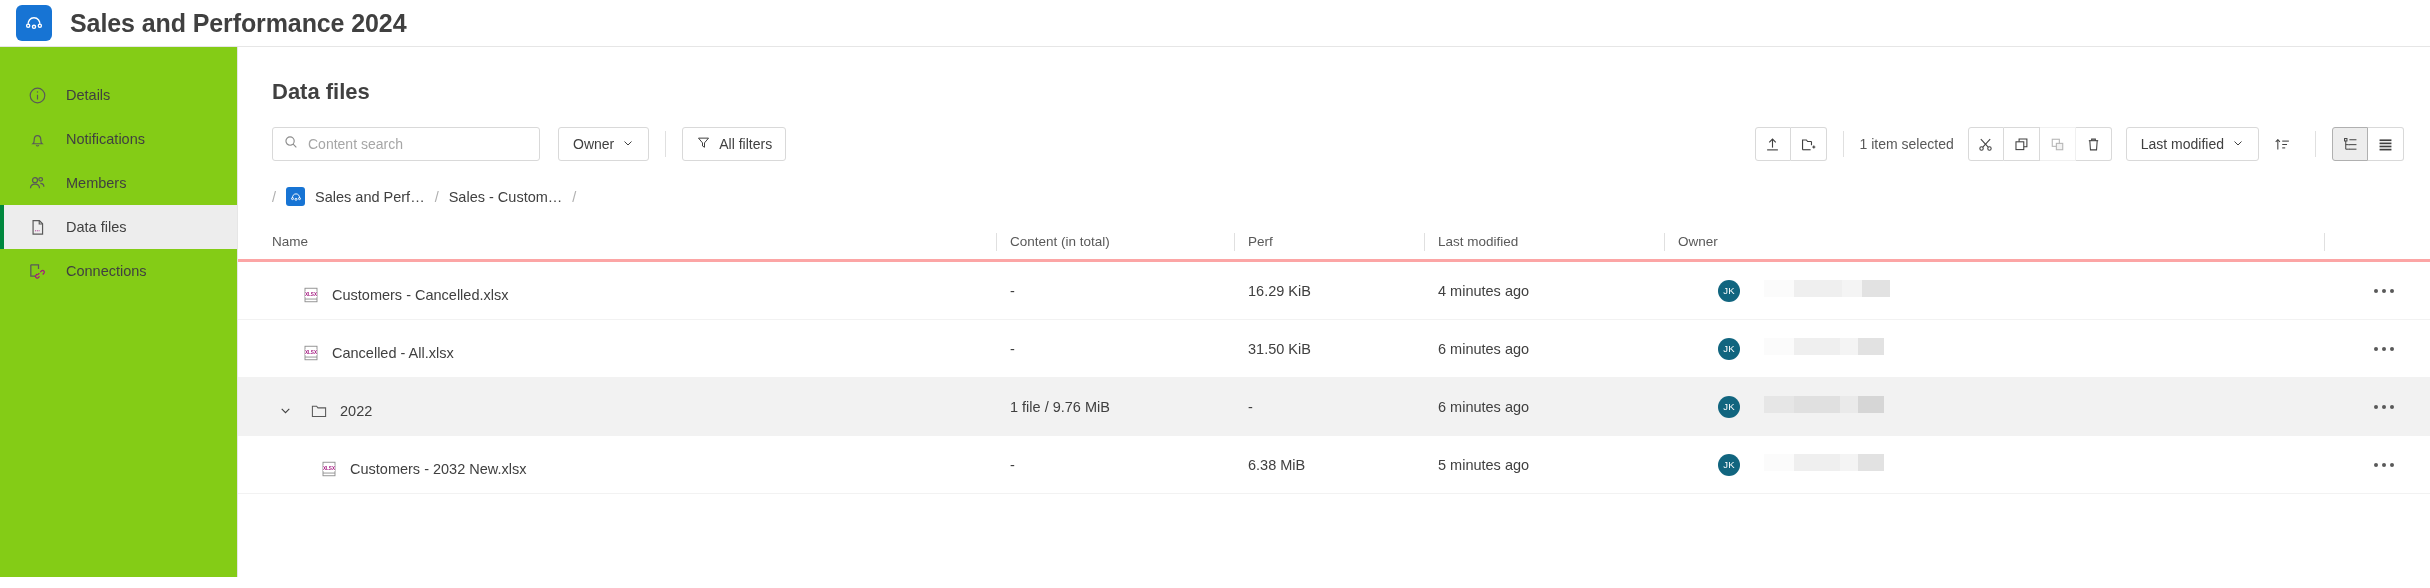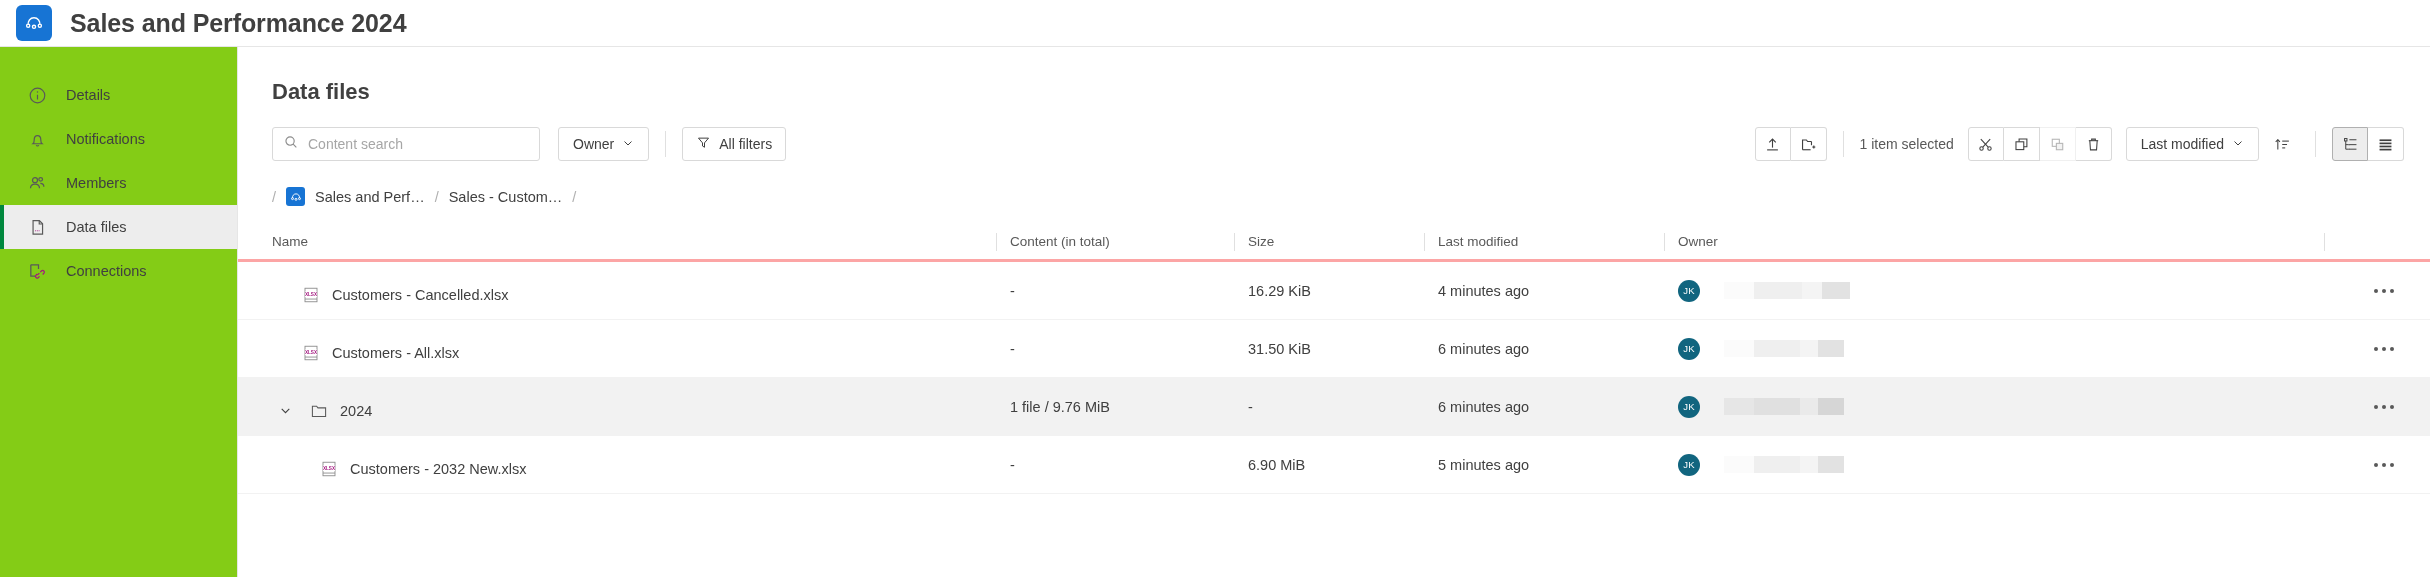--- a/index.html
+++ b/index.html
@@ -151,21 +151,21 @@
   .name-cell.indent-1 { padding-left: 30px; }
   .name-cell.folder   { padding-left: 0px; }
   .chevron-cell { width: 26px; flex: 0 0 26px; display: flex; align-items: center; justify-content: center; cursor: pointer; }
   .file-icon { width: 18px; height: 18px; flex: 0 0 18px; }
   .avatar {
     width: 22px; height: 22px; border-radius: 50%;
     background: #11657f; color: #fff; font-size: 9.5px;
     display: flex; align-items: center; justify-content: center;
     letter-spacing: 0.3px; flex: 0 0 22px;
   }
-  .owner-cell { display: flex; align-items: center; gap: 24px; }
+  .owner-cell { display: flex; align-items: flex-start; gap: 24px; margin-left: 40px; }
   .redact { display: flex; height: 17px; }
   .redact span { display: block; height: 100%; }
   .dots { display: flex; gap: 4px; justify-content: center; }
   .dots i { width: 4px; height: 4px; border-radius: 50%; background: #595959; display: block; }
   .menu-cell { display: flex; align-items: center; justify-content: center; height: 100%; cursor: pointer; }
 </style>
 </head>
 <body>
 
 <div class="topbar">
@@ -400,21 +400,21 @@
       <span class="bc-slash">/</span>
       <span class="bc-link">Sales - Custom…</span>
       <span class="bc-slash">/</span>
     </div>
 
     <div class="table">
 
       <div class="thead">
         <div class="col-name">Name</div>
         <div class="col-content sep">Content (in total)</div>
-        <div class="col-size sep">Size</div>
+        <div class="col-size sep">Perf</div>
         <div class="col-mod sep">Last modified</div>
         <div class="col-owner sep">Owner</div>
         <div class="col-menu sep"></div>
       </div>
 
       <div class="trow">
         <div class="col-name name-cell indent-1">
           <span class="file-icon">
             <svg width="18" height="18" viewBox="0 0 24 24">
               <rect x="4" y="3" width="16" height="18" fill="#ffffff" stroke="#8c8c8c" stroke-width="1.2"></rect>
@@ -449,21 +449,21 @@
       <div class="trow">
         <div class="col-name name-cell indent-1">
           <span class="file-icon">
             <svg width="18" height="18" viewBox="0 0 24 24">
               <rect x="4" y="3" width="16" height="18" fill="#ffffff" stroke="#8c8c8c" stroke-width="1.2"></rect>
               <rect x="4" y="7.4" width="16" height="7.2" fill="#ffffff"></rect>
               <text x="12" y="13.4" font-size="6.2" font-family="Liberation Sans, sans-serif" font-weight="bold" fill="#a3177f" text-anchor="middle">XLSX</text>
               <line x1="4" y1="17.4" x2="20" y2="17.4" stroke="#8c8c8c" stroke-width="1.2"></line>
             </svg>
           </span>
-          <span>Customers - All.xlsx</span>
+          <span>Cancelled - All.xlsx</span>
         </div>
         <div class="col-content">-</div>
         <div class="col-size">31.50 KiB</div>
         <div class="col-mod">6 minutes ago</div>
         <div class="col-owner owner-cell">
           <span class="avatar">JK</span>
           <span class="redact">
             <span style="width:30px;background:#fbfbfb;"></span>
               <span style="width:46px;background:#efefef;"></span>
             <span style="width:18px;background:#f4f4f4;"></span>
@@ -484,21 +484,21 @@
           <span class="chevron-cell">
             <svg width="13" height="13" viewBox="0 0 24 24" fill="none" stroke="#404040" stroke-width="2">
               <polyline points="5,9 12,16 19,9"></polyline>
             </svg>
           </span>
           <span class="file-icon">
             <svg width="18" height="18" viewBox="0 0 24 24" fill="none" stroke="#595959" stroke-width="1.4">
               <path d="M3.2 19.2V5.6h5.6l1.8 2.2h10.2v11.4z"></path>
             </svg>
           </span>
-          <span>2024</span>
+          <span>2022</span>
         </div>
         <div class="col-content">1 file / 9.76 MiB</div>
         <div class="col-size">-</div>
         <div class="col-mod">6 minutes ago</div>
         <div class="col-owner owner-cell">
           <span class="avatar">JK</span>
           <span class="redact">
             <span style="width:30px;background:#e6e6e6;"></span>
               <span style="width:46px;background:#e0e0e0;"></span>
             <span style="width:18px;background:#eaeaea;"></span>
@@ -520,21 +520,21 @@
             <svg width="18" height="18" viewBox="0 0 24 24">
               <rect x="4" y="3" width="16" height="18" fill="#ffffff" stroke="#8c8c8c" stroke-width="1.2"></rect>
               <rect x="4" y="7.4" width="16" height="7.2" fill="#ffffff"></rect>
               <text x="12" y="13.4" font-size="6.2" font-family="Liberation Sans, sans-serif" font-weight="bold" fill="#a3177f" text-anchor="middle">XLSX</text>
               <line x1="4" y1="17.4" x2="20" y2="17.4" stroke="#8c8c8c" stroke-width="1.2"></line>
             </svg>
           </span>
           <span>Customers - 2032 New.xlsx</span>
         </div>
         <div class="col-content">-</div>
-        <div class="col-size">6.90 MiB</div>
+        <div class="col-size">6.38 MiB</div>
         <div class="col-mod">5 minutes ago</div>
         <div class="col-owner owner-cell">
           <span class="avatar">JK</span>
           <span class="redact">
             <span style="width:30px;background:#fbfbfb;"></span>
               <span style="width:46px;background:#efefef;"></span>
             <span style="width:18px;background:#f4f4f4;"></span>
               <span style="width:26px;background:#e2e2e2;"></span>
           </span>
         </div>

